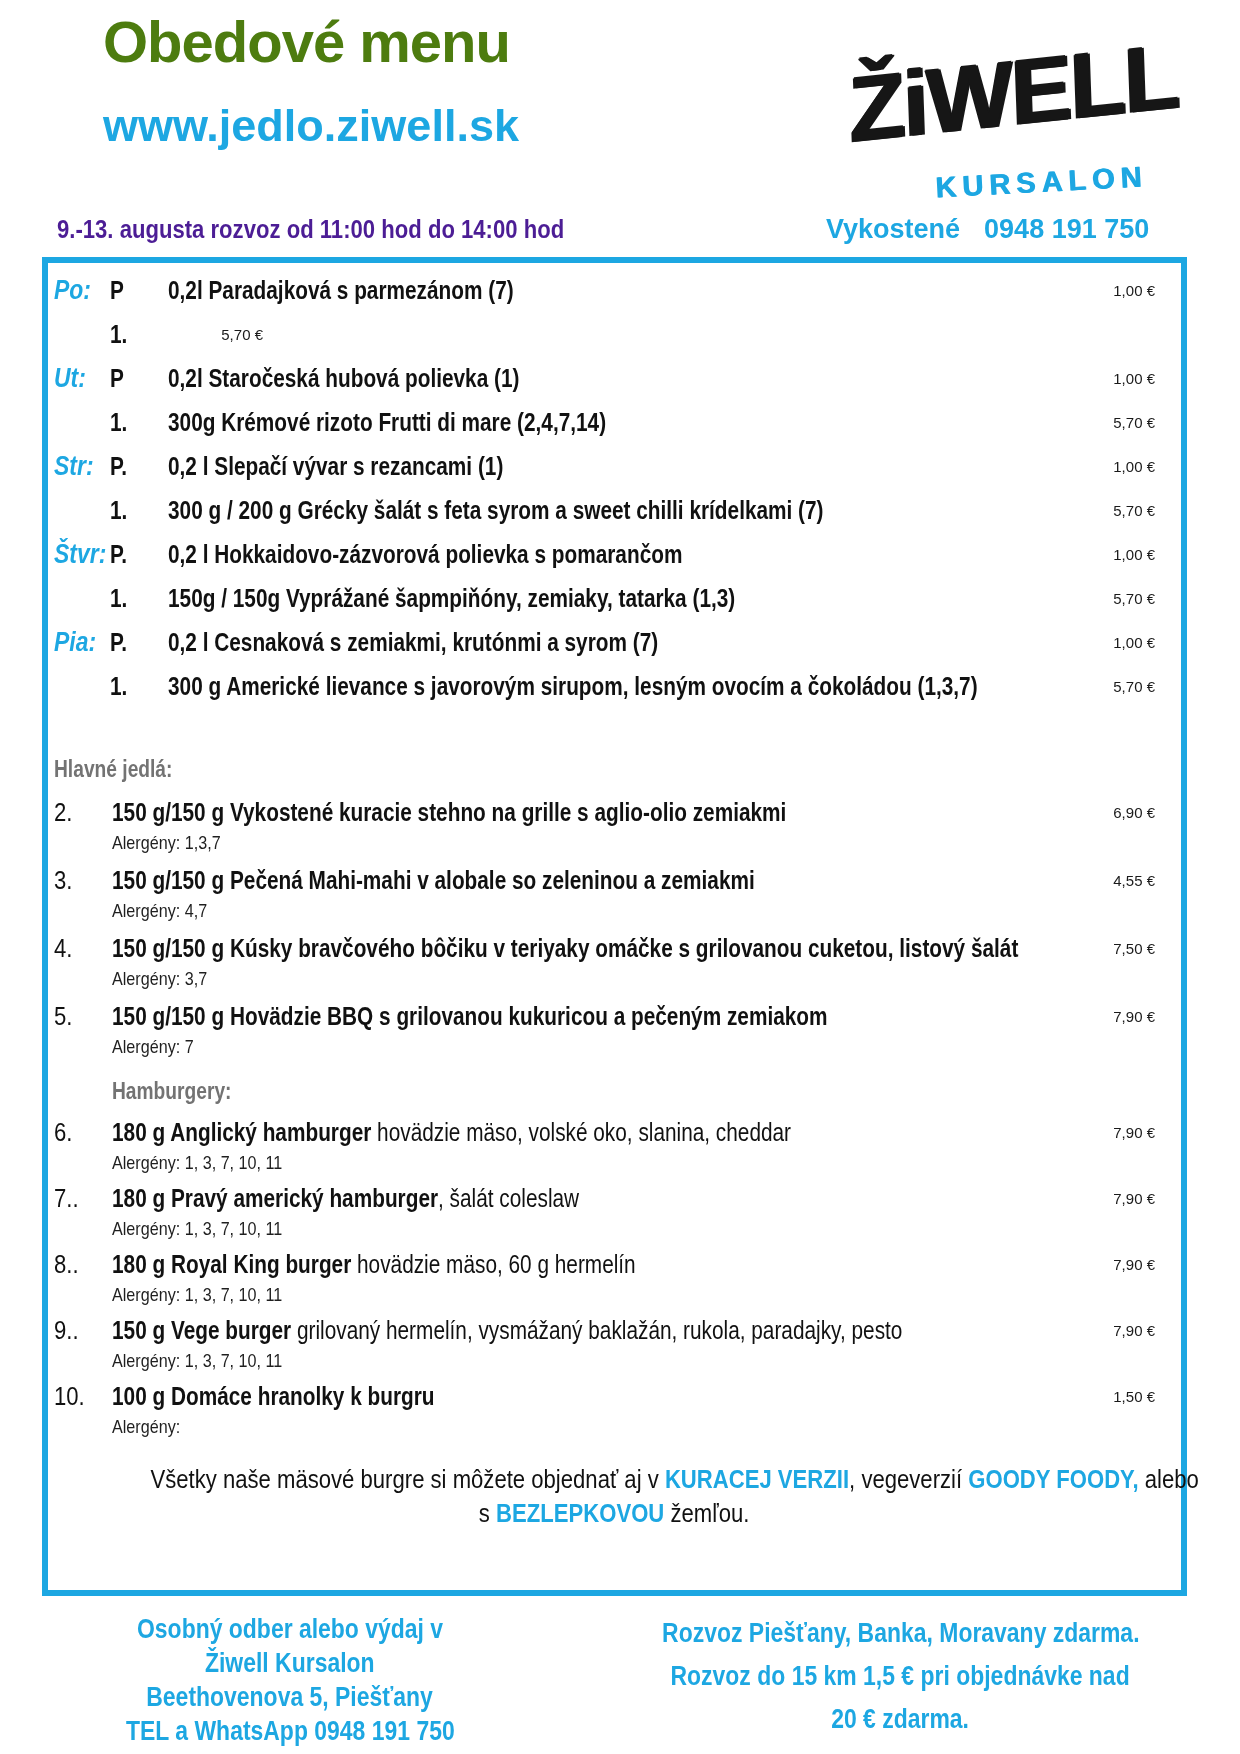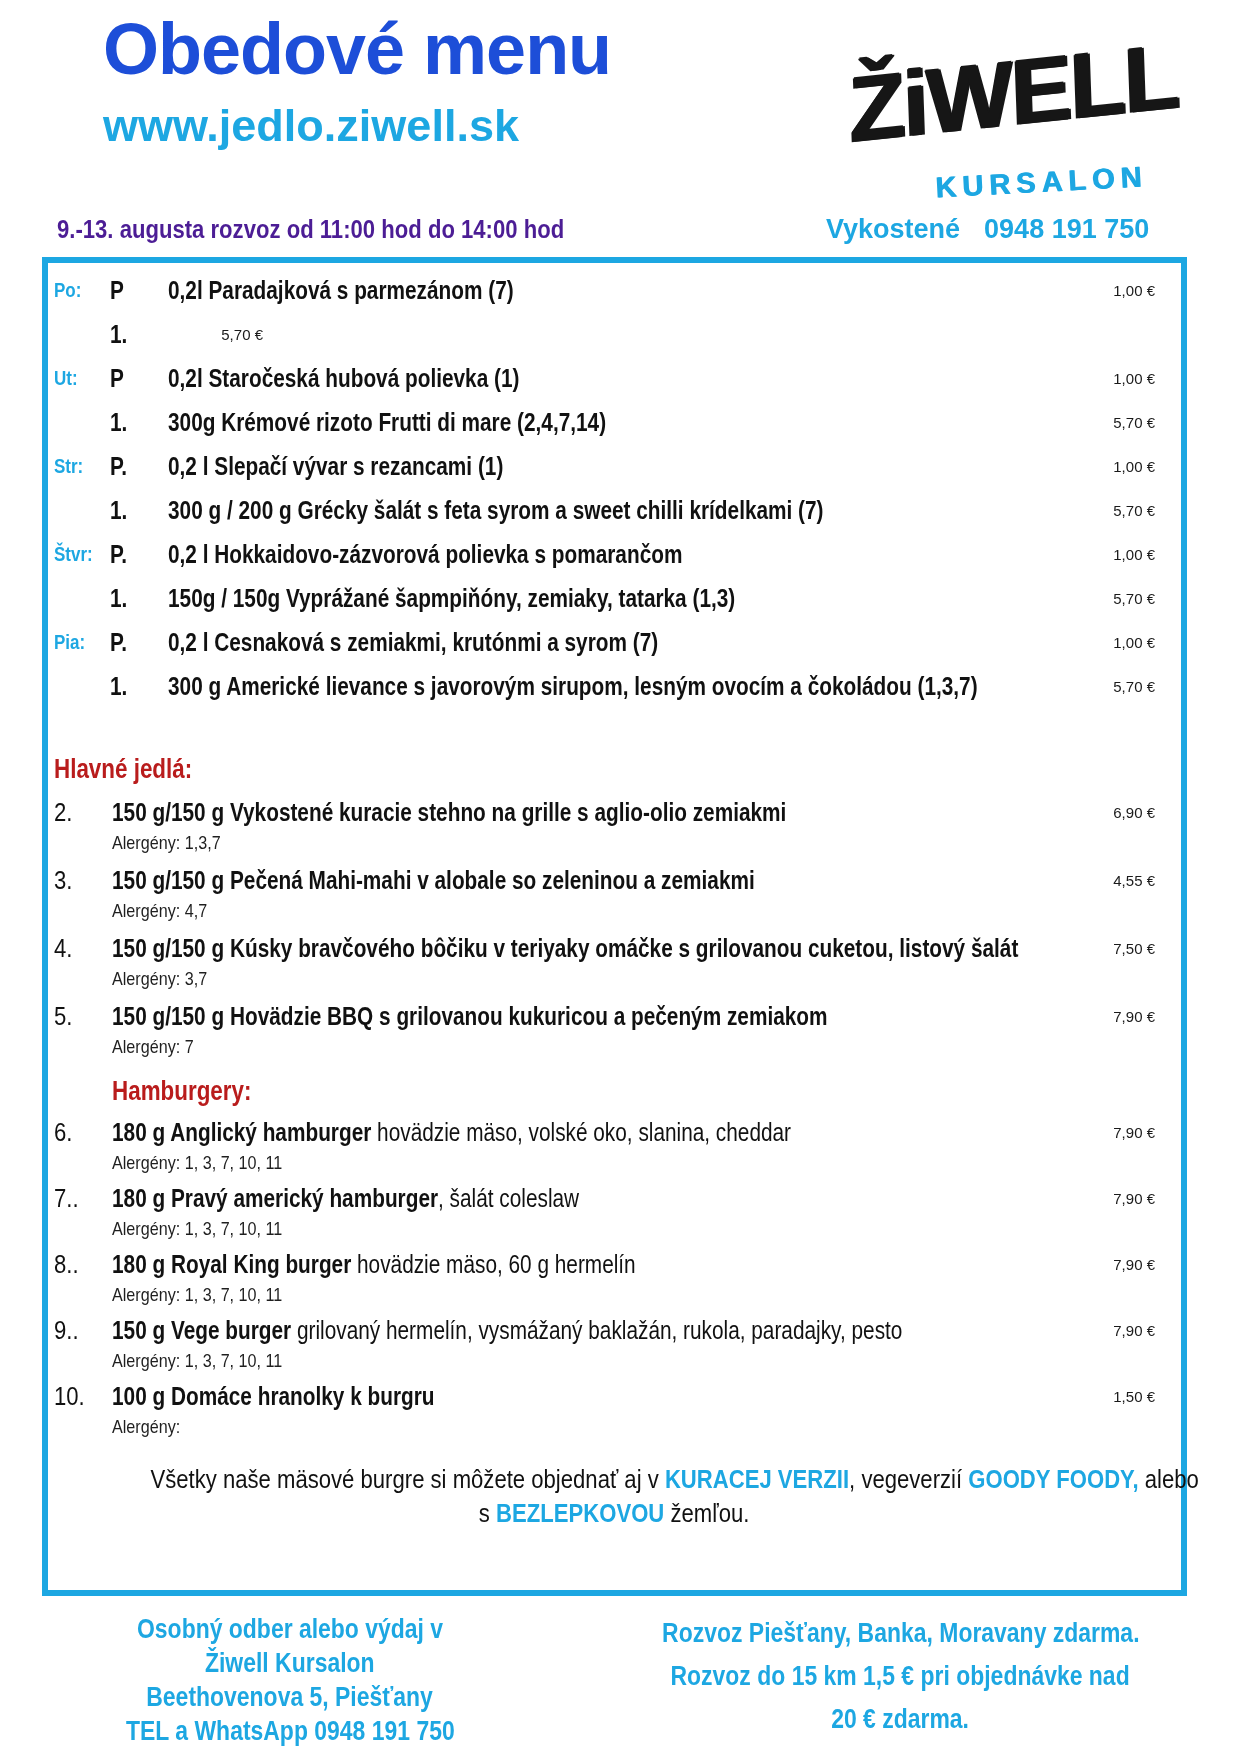--- a/index.html
+++ b/index.html
@@ -5,40 +5,40 @@
   html,body{margin:0;padding:0;background:#fff;}
   .page{position:relative;width:1240px;height:1754px;background:#fff;overflow:hidden;
         font-family:"Liberation Sans",sans-serif;color:#111;}
   
   .cond{display:inline-block;white-space:nowrap;transform:scaleX(0.80);transform-origin:0 50%;}
   .cond85{display:inline-block;white-space:nowrap;transform:scaleX(0.85);transform-origin:0 50%;}
   .cond-c{display:inline-block;white-space:nowrap;transform:scaleX(0.85);transform-origin:50% 50%;}
   .b{font-weight:bold;}
 
   
-  .title{position:absolute;left:103px;top:8px;font-size:72px;font-weight:bold;letter-spacing:-1px;color:#1d4ed8;}
+  .title{position:absolute;left:103px;top:8px;font-size:58px;font-weight:bold;letter-spacing:-1px;color:#4d7c0f;}
   .website{position:absolute;left:103px;top:100px;font-size:45px;font-weight:bold;color:#1da7e2;}
   .dateline{position:absolute;left:57px;top:214px;font-size:26px;font-weight:bold;color:#4c1d95;}
   .brand{position:absolute;left:848px;top:40px;font-size:92px;font-weight:bold;color:#161616;
          transform:rotate(-6deg) skewX(-4deg);letter-spacing:-2px;
          text-shadow:2px 1px 0 #161616,-1px 1px 0 #161616;}
   .kursalon{position:absolute;left:935px;top:166px;font-size:29px;font-weight:bold;color:#1da7e2;
             letter-spacing:6px;transform:rotate(-3deg);text-shadow:1px 0 0 #1da7e2;}
   .orders{position:absolute;left:826px;top:214px;font-size:27px;font-weight:bold;color:#1da7e2;display:flex;gap:24px;}
 
   
   .menu-box{position:absolute;left:42px;top:257px;width:1145px;height:1339px;box-sizing:border-box;
             border:6px solid #1da7e2;background:#fff;}
   #daily{margin-top:5px;}
   .drow{display:flex;align-items:center;height:44px;padding:0 26px 0 6px;}
-  .drow .day{width:56px;flex:0 0 56px;font-size:20px;font-weight:bold;color:#1da7e2;}
+  .drow .day{width:56px;flex:0 0 56px;font-size:27px;font-weight:bold;color:#1da7e2;font-style:italic;}
   .drow .crs{width:58px;flex:0 0 58px;font-size:26px;}
   .drow .desc{flex:1 1 0;min-width:0;font-size:26px;}
   .price{flex:0 0 95px;width:95px;text-align:right;font-size:15px;font-weight:normal;color:#1a1a1a;}
-  .section-heading{margin:44px 0 0 6px;height:34px;line-height:34px;font-size:28px;font-weight:bold;color:#b91c1c;}
+  .section-heading{margin:44px 0 0 6px;height:34px;line-height:34px;font-size:24px;font-weight:bold;color:#737373;}
   .burgers-heading{margin:16px 0 0 64px;}
   .mrow{display:flex;align-items:center;height:32px;margin-top:10px;padding:0 26px 0 6px;}
   #burgers .mrow{margin-top:8px;}
   .mrow .num{width:58px;flex:0 0 58px;font-size:26px;}
   .mrow .desc{flex:1 1 0;min-width:0;font-size:26px;}
   .allerg{height:22px;line-height:22px;margin:4px 0 0 64px;font-size:19px;color:#1f1f1f;}
   .note{margin:24px 10px 0 10px;text-align:center;font-size:26px;line-height:34px;color:#111;}
   .hl{color:#1da7e2;font-weight:bold;}
 
   

